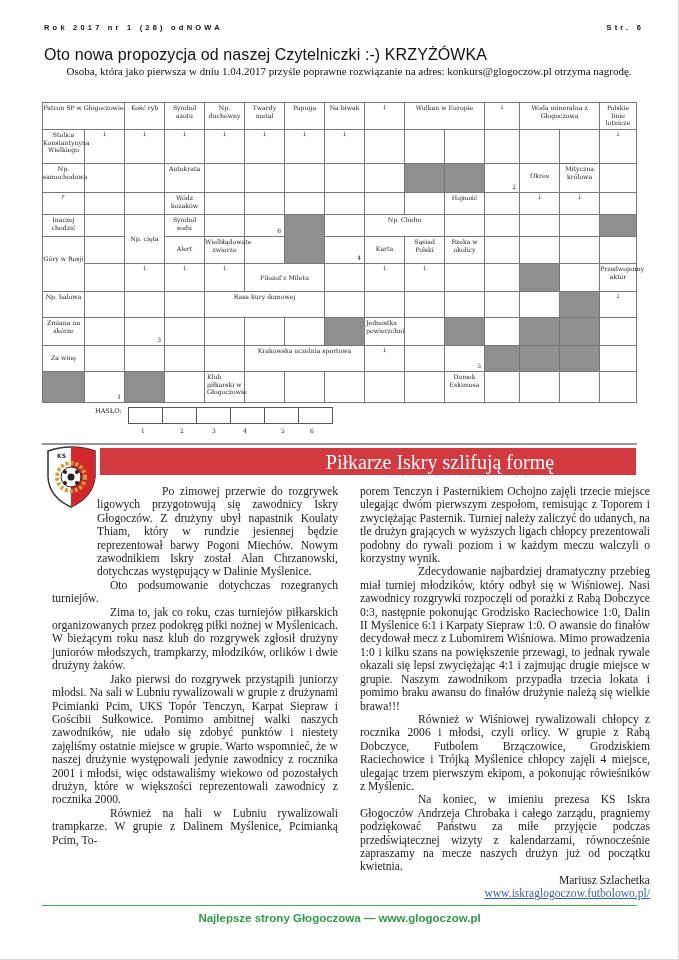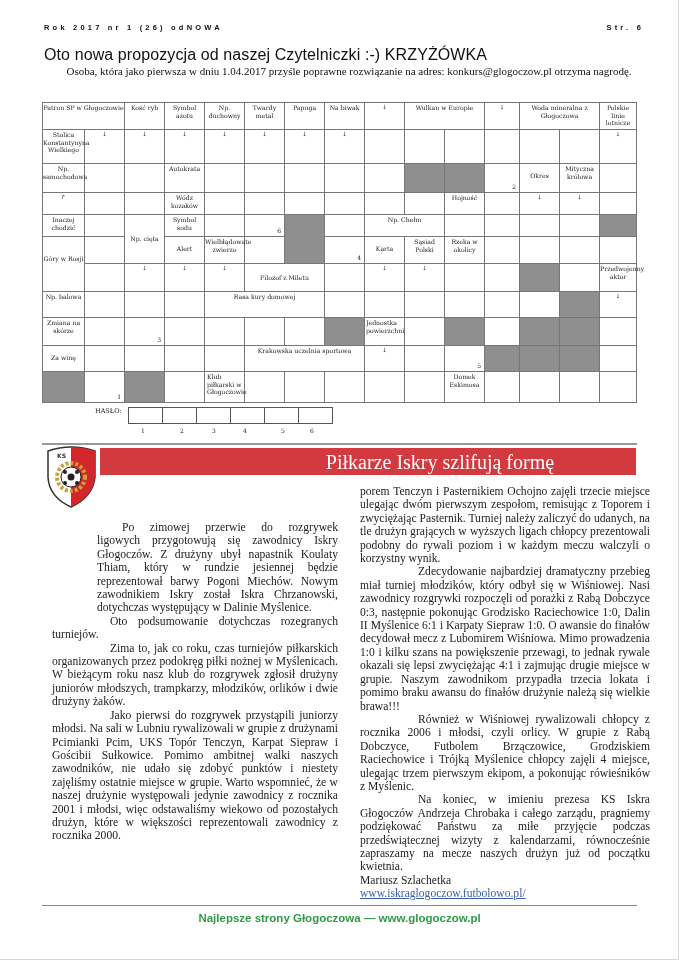--- a/index.html
+++ b/index.html
@@ -23,23 +23,23 @@
   .haslo-nums span{position:absolute;top:0;}
   .article-rule{position:absolute;left:42px;top:443px;width:595px;height:2px;background:#999;}
   .article-banner{position:absolute;left:100px;top:448px;width:536px;height:27px;background:#d23a40;}
   .article-title{position:absolute;left:100px;top:448px;width:640px;height:27px;text-align:center;font-family:"Liberation Serif",serif;font-size:20px;line-height:28px;color:#fff;padding-left:40px;box-sizing:border-box;}
   .logo{position:absolute;left:43px;top:445px;width:57px;height:64px;}
   .col{position:absolute;font-family:"Liberation Serif",serif;font-size:11.6px;line-height:13.4px;color:#222;text-align:justify;hyphens:manual;}
   .col p{margin:0;text-indent:0;}
   .col p.ind{text-indent:58px;}
   .col-left{left:52px;top:485px;width:286px;}
   .col-right{left:360px;top:485px;width:290px;}
-  .col-left .first{padding-left:70px;margin-top:36px;}
+  .col-left .first{padding-left:110px;}
   .col-left .second{padding-left:45px;}
-  .sign{text-align:left;}
+  .sign{text-align:right;}
   .sign a{color:#3a5fa8;text-decoration:underline;}
   .footer-rule{position:absolute;left:42px;top:905px;width:595px;height:1px;background:#4aaa5a;}
   .footer-text{position:absolute;left:0;top:912px;width:679px;text-align:center;font-family:"Liberation Sans",sans-serif;font-weight:bold;font-size:11.5px;color:#2f9a48;}
 </style>
 </head>
 <body>
 
 <div class="page-border"></div>
 
 <div class="running-head">
@@ -367,24 +367,25 @@
     <circle cx="22" cy="27" r="2" fill="#222"></circle>
     <circle cx="34" cy="27" r="2" fill="#222"></circle>
     <circle cx="22" cy="38" r="2" fill="#222"></circle>
     <circle cx="34" cy="38" r="2" fill="#222"></circle>
     <text x="14" y="13" font-size="6" font-family="DejaVu Sans, sans-serif" fill="#333" font-weight="bold">KS</text>
   </svg>
 </div>
 
 <div class="col col-left">
   <p class="first" style="text-align:justify;text-align-last:justify;">Po zimowej przerwie do rozgrywek</p>
-  <p class="second">ligowych przygotowują się zawodnicy Iskry Głogoczów. Z drużyny ubył napastnik Koulaty Thiam, który w rundzie jesiennej będzie reprezentował barwy Pogoni Miechów. Nowym zawodnikiem Iskry został Iskra Chrzanowski, dotychczas występujący w Dalinie Myślenice.</p>
+  <p class="second">ligowych przygotowują się zawodnicy Iskry Głogoczów. Z drużyny ubył napastnik Koulaty Thiam, który w rundzie jesiennej będzie reprezentował barwy Pogoni Miechów. Nowym zawodnikiem Iskry został Alan Chrzanowski, dotychczas występujący w Dalinie Myślenice.</p>
   <p class="ind">Oto podsumowanie dotychczas rozegranych turniejów.</p>
   <p class="ind">Zima to, jak co roku, czas turniejów piłkarskich organizowanych przez podokręg piłki nożnej w Myślenicach. W bieżącym roku nasz klub do rozgrywek zgłosił drużyny juniorów młodszych, trampkarzy, młodzików, orlików i dwie drużyny żaków.</p>
   <p class="ind">Jako pierwsi do rozgrywek przystąpili juniorzy młodsi. Na sali w Lubniu rywalizowali w grupie z drużynami Pcimianki Pcim, UKS Topór Tenczyn, Karpat Siepraw i Gościbii Sułkowice. Pomimo ambitnej walki naszych zawodników, nie udało się zdobyć punktów i niestety zajęliśmy ostatnie miejsce w grupie. Warto wspomnieć, że w naszej drużynie występowali jedynie zawodnicy z rocznika 2001 i młodsi, więc odstawaliśmy wiekowo od pozostałych drużyn, które w większości reprezentowali zawodnicy z rocznika 2000.</p>
+  <p class="ind">Również na hali w Lubniu rywalizowali trampkarze. W grupie z Dalinem Myślenice, Pcimianką Pcim, To-</p>
 </div>
 
 <div class="col col-right">
   <p>porem Tenczyn i Pasternikiem Ochojno zajęli trzecie miejsce ulegając dwóm pierwszym zespołom, remisując z Toporem i zwyciężając Pasternik. Turniej należy zaliczyć do udanych, na tle drużyn grających w wyższych ligach chłopcy prezentowali podobny do rywali poziom i w każdym meczu walczyli o korzystny wynik.</p>
   <p class="ind">Zdecydowanie najbardziej dramatyczny przebieg miał turniej młodzików, który odbył się w Wiśniowej. Nasi zawodnicy rozgrywki  rozpoczęli od porażki z Rabą Dobczyce 0:3, następnie pokonując Grodzisko Raciechowice 1:0, Dalin II Myślenice 6:1 i Karpaty Siepraw 1:0. O awansie do finałów decydował mecz z Lubomirem Wiśniowa. Mimo prowadzenia 1:0 i kilku szans na powiększenie przewagi, to jednak rywale okazali się lepsi zwyciężając  4:1 i zajmując drugie miejsce w grupie. Naszym zawodnikom przypadła trzecia lokata i pomimo braku awansu do finałów drużynie należą się wielkie brawa!!!</p>
   <p class="ind">Również w Wiśniowej rywalizowali chłopcy z rocznika 2006 i młodsi, czyli orlicy. W grupie z Rabą Dobczyce, Futbolem Brzączowice, Grodziskiem Raciechowice i Trójką Myślenice chłopcy zajęli 4 miejsce, ulegając trzem pierwszym ekipom, a pokonując rówieśników z Myślenic.</p>
   <p class="ind">Na koniec, w imieniu prezesa KS Iskra Głogoczów Andrzeja Chrobaka i całego zarządu, pragniemy podziękować Państwu za miłe przyjęcie podczas przedświątecznej wizyty z kalendarzami, równocześnie zapraszamy na mecze naszych drużyn już od początku kwietnia.</p>
   <p class="sign">Mariusz Szlachetka</p>
   <p class="sign"><a>www.iskraglogoczow.futbolowo.pl/</a></p>
 </div>

